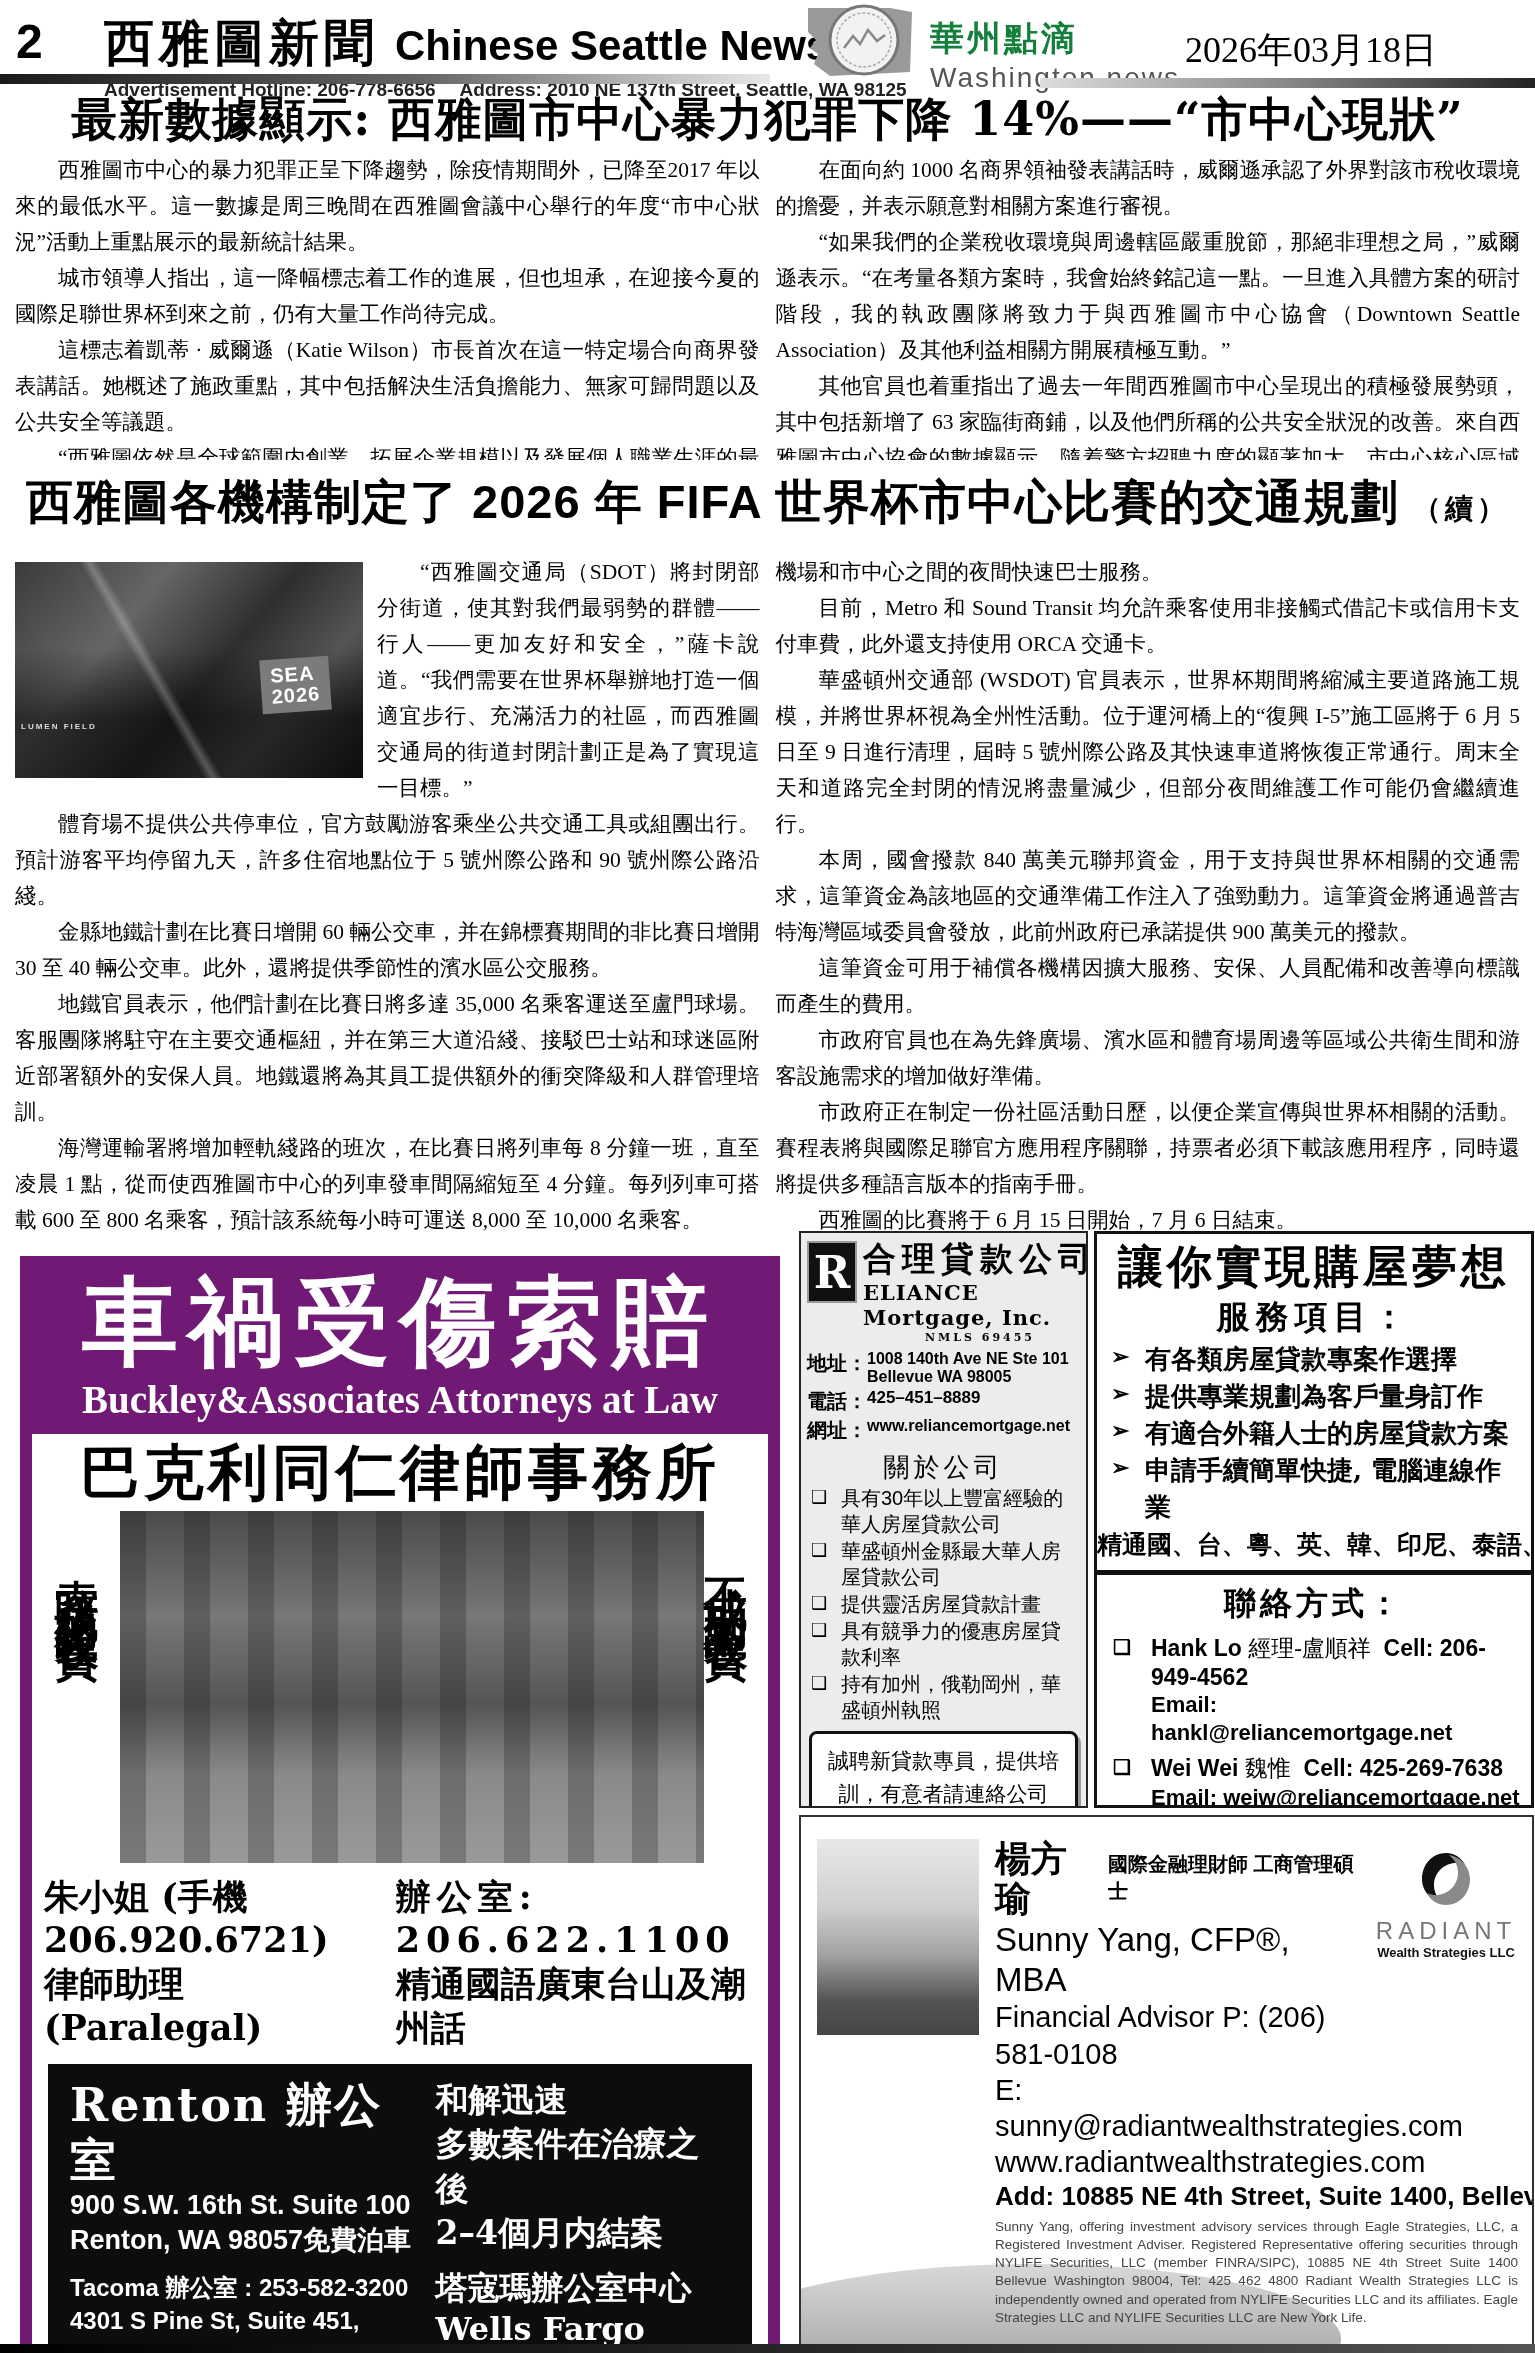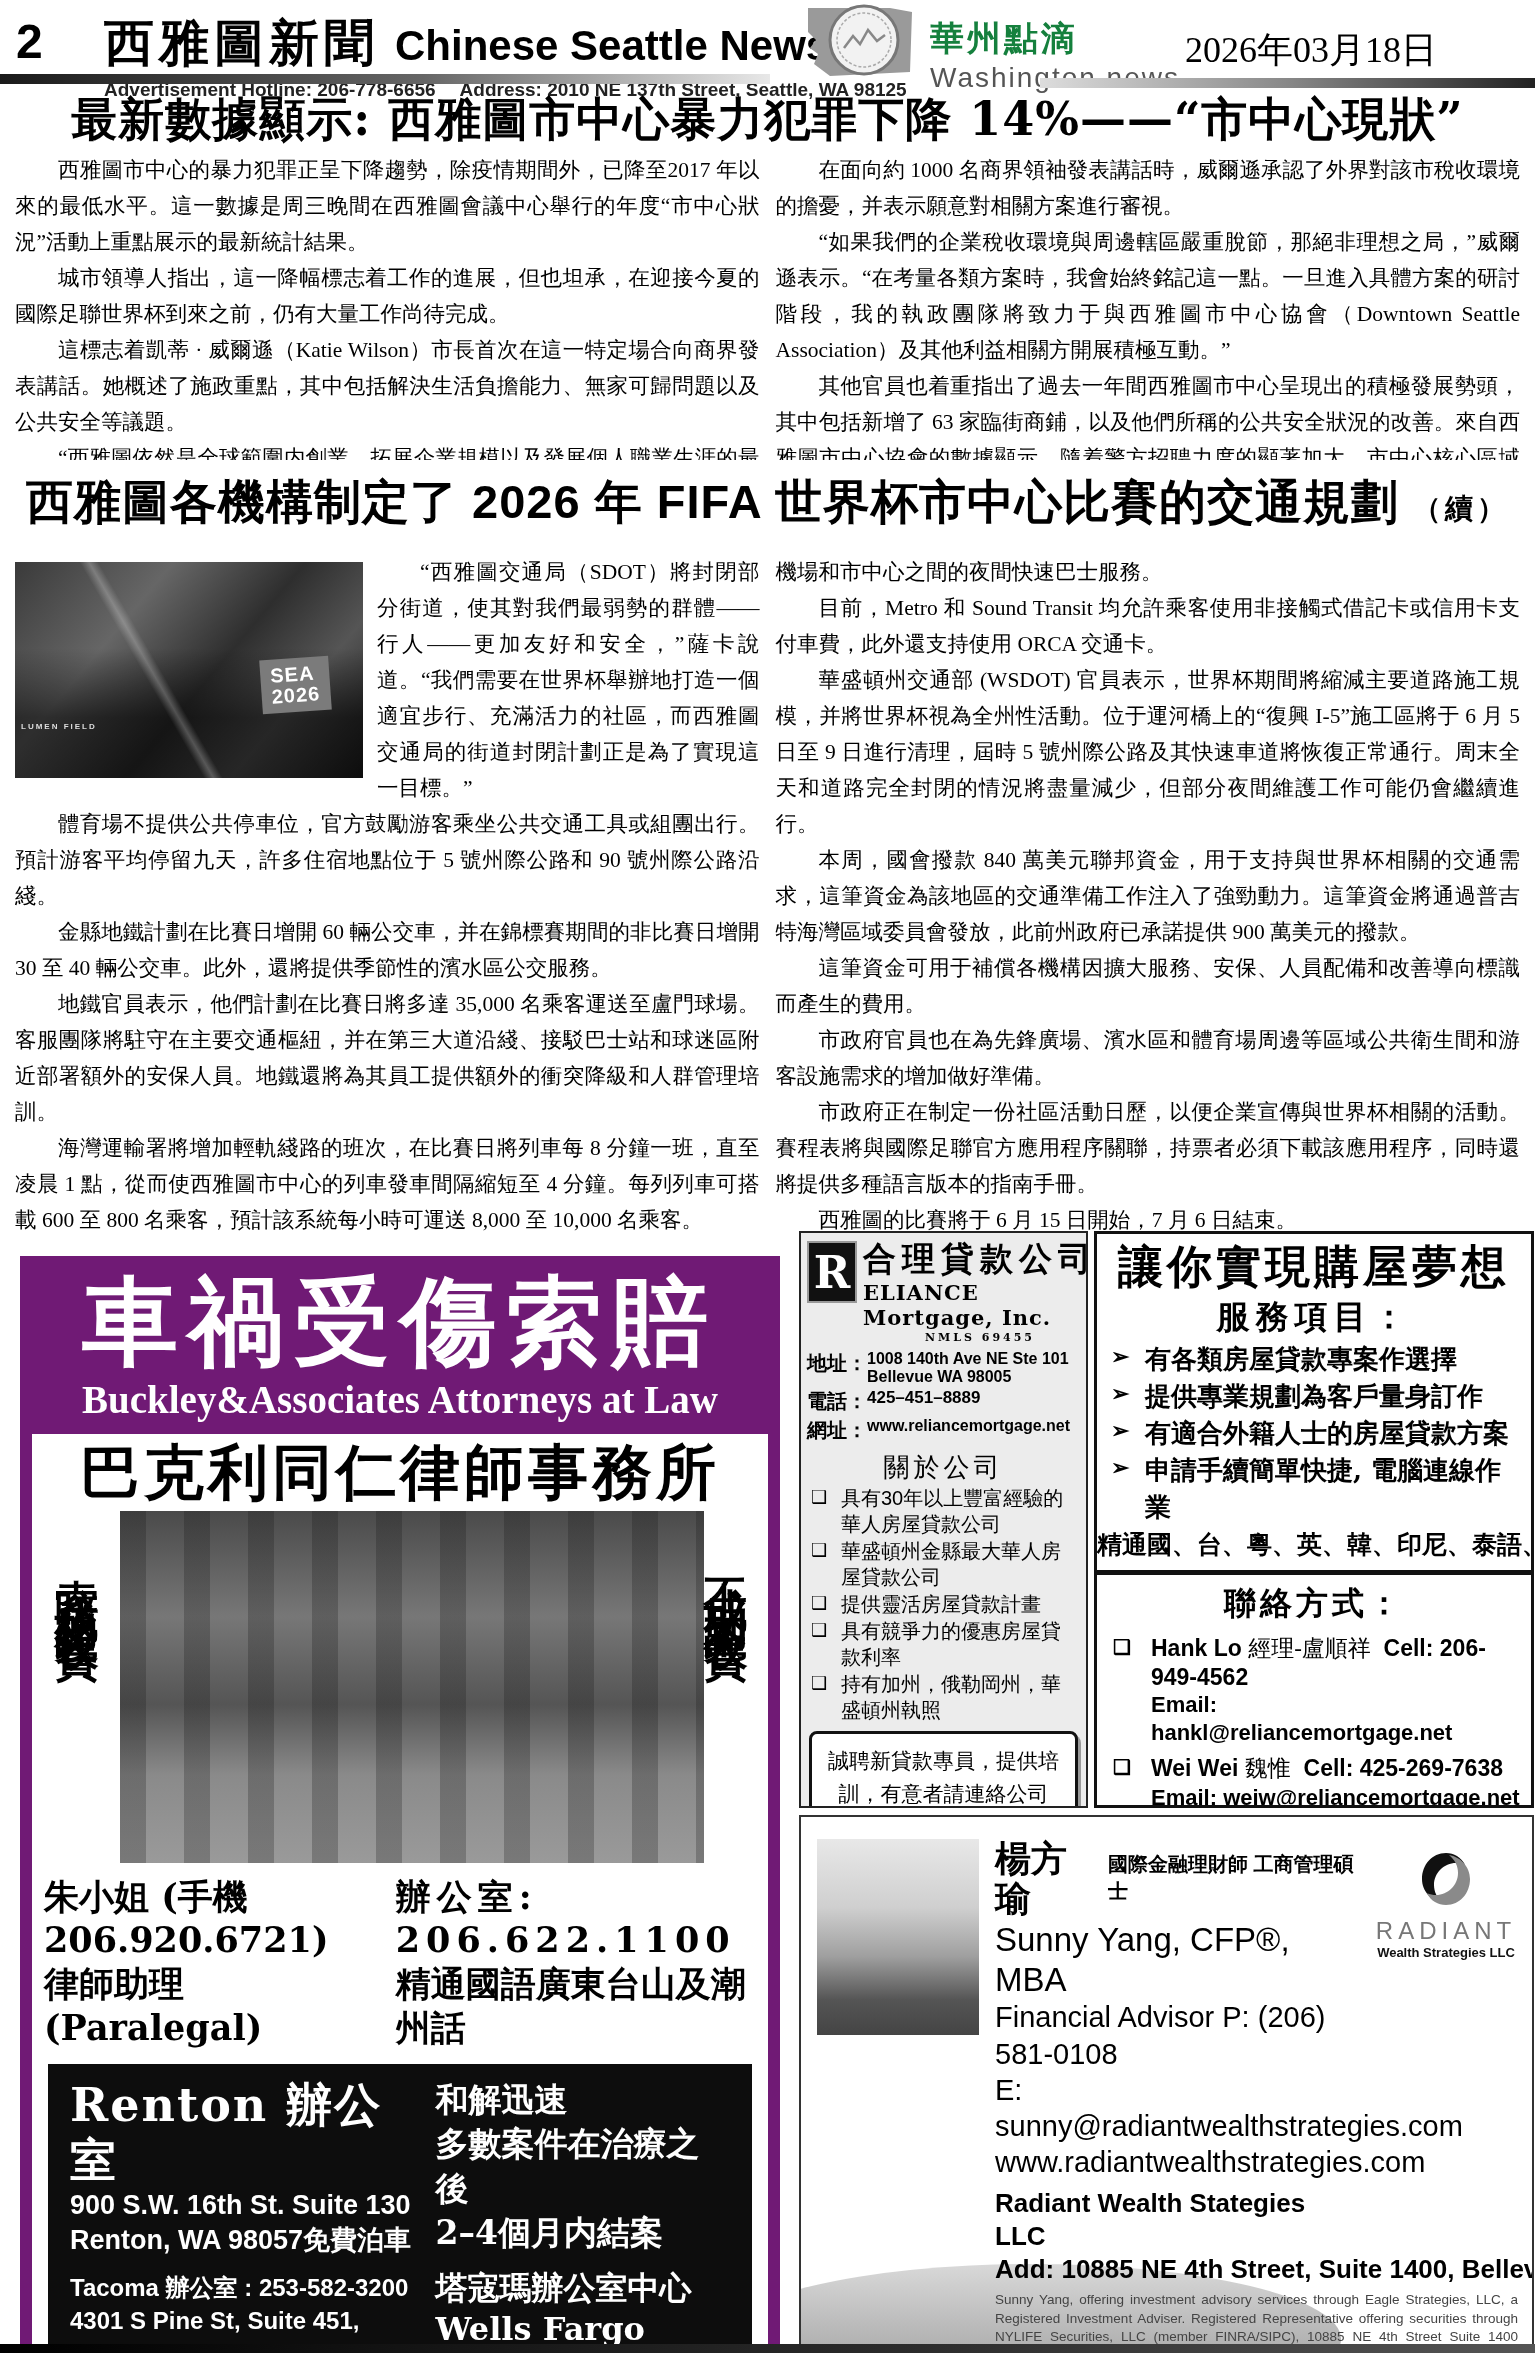--- a/index.html
+++ b/index.html
@@ -234,21 +234,21 @@
           <div>律師助理 (Paralegal)</div>
         </div>
         <div class="r">
           <div class="ab-office-phone">辦公室: 206.622.1100</div>
           <div>精通國語廣東台山及潮州話</div>
         </div>
       </div>
       <div class="ab-black-box">
         <div class="ab-bb-l">
           <div class="ab-renton-title">Renton 辦公室</div>
-          <div class="ab-addr">900 S.W. 16th St. Suite 130</div>
+          <div class="ab-addr">900 S.W. 16th St. Suite 100</div>
           <div class="ab-addr">Renton, WA 98057免費泊車</div>
           <div class="ab-small">
             <div>Tacoma 辦公室 : 253-582-3200</div>
             <div>4301 S Pine St, Suite 451, Tacoma, WA 98409</div>
 
           </div>
         </div>
         <div class="ab-bb-r">
           <div class="ab-settle">
             <div>和解迅速</div>
@@ -333,21 +333,20 @@
       <div class="rad-photo"></div>
       <div class="rad-id">
         <div class="rad-name-row">
           <span class="rad-name-zh">楊方瑜</span>
           <span class="rad-name-titles">國際金融理財師  工商管理碩士</span>
         </div>
         <div class="rad-name-en">Sunny Yang, CFP®, MBA</div>
         <div class="rad-line">Financial Advisor   P: (206) 581-0108</div>
         <div class="rad-line">E: sunny@radiantwealthstrategies.com</div>
         <div class="rad-line">www.radiantwealthstrategies.com</div>
-        <div class="rad-company">Radiant Wealth Stategies LLC</div>
         <div class="rad-company-addr">Add: 10885 NE 4th Street, Suite 1400, Bellevue, WA 98004</div>
       </div>
       <div class="rad-logo">
         <svg viewBox="0 0 64 64">
           <path fill="#111" d="M32 6 C18 6 8 18 8 32 c0 12 9 22 21 24 c-6 -5 -9 -11 -9 -18 c0 -12 10 -22 22 -22 c3 0 6 .6 9 1.8 C47 10 40 6 32 6 Z"></path>
           <path fill="#8a8a8a" d="M32 58 c14 0 24 -12 24 -26 c0 -12 -9 -22 -21 -24 c6 5 9 11 9 18 c0 12 -10 22 -22 22 c-3 0 -6 -.6 -9 -1.8 C17 54 24 58 32 58 Z"></path>
         </svg>
         <div class="rad-logo-name">RADIANT</div>
         <div class="rad-logo-sub">Wealth Strategies LLC</div>
       </div>

